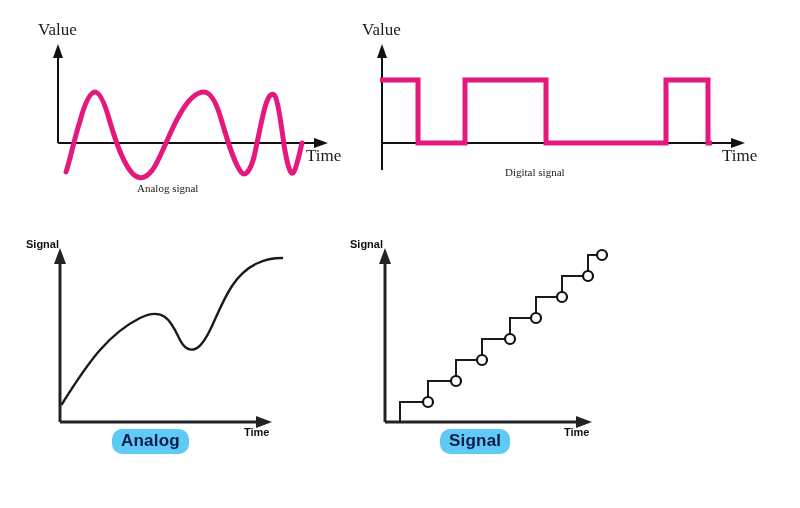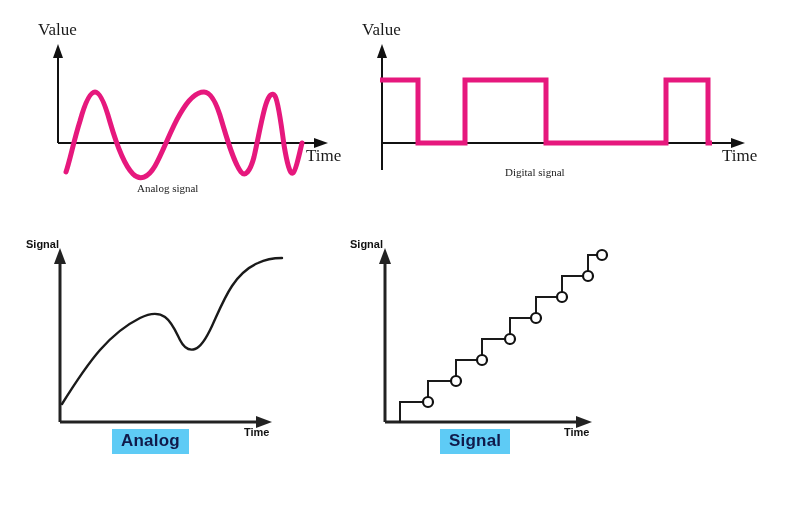--- a/index.html
+++ b/index.html
@@ -56,20 +56,21 @@
   .badge {
     position: absolute;
     font-family: "Liberation Sans", sans-serif;
     font-size: 17px;
     font-weight: bold;
     color: #101a4a;
     background: #5ecbf5;
     padding: 2px 9px 3px 9px;
     white-space: nowrap;
     letter-spacing: 0.2px;
+    border-radius: 10px;
   }
 </style>
 </head>
 <body>
 
 <div class="canvas">
 
   <div class="panel" id="panel-analog-wave">
     <svg width="370" height="220" viewBox="0 0 370 220">
 

